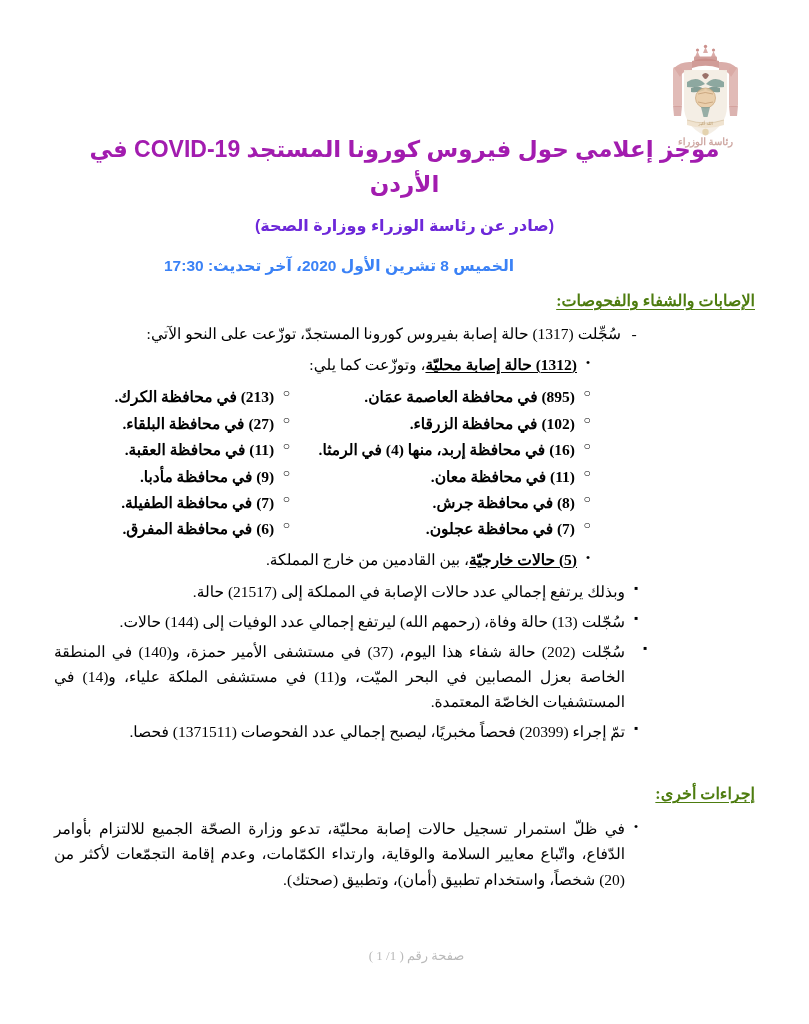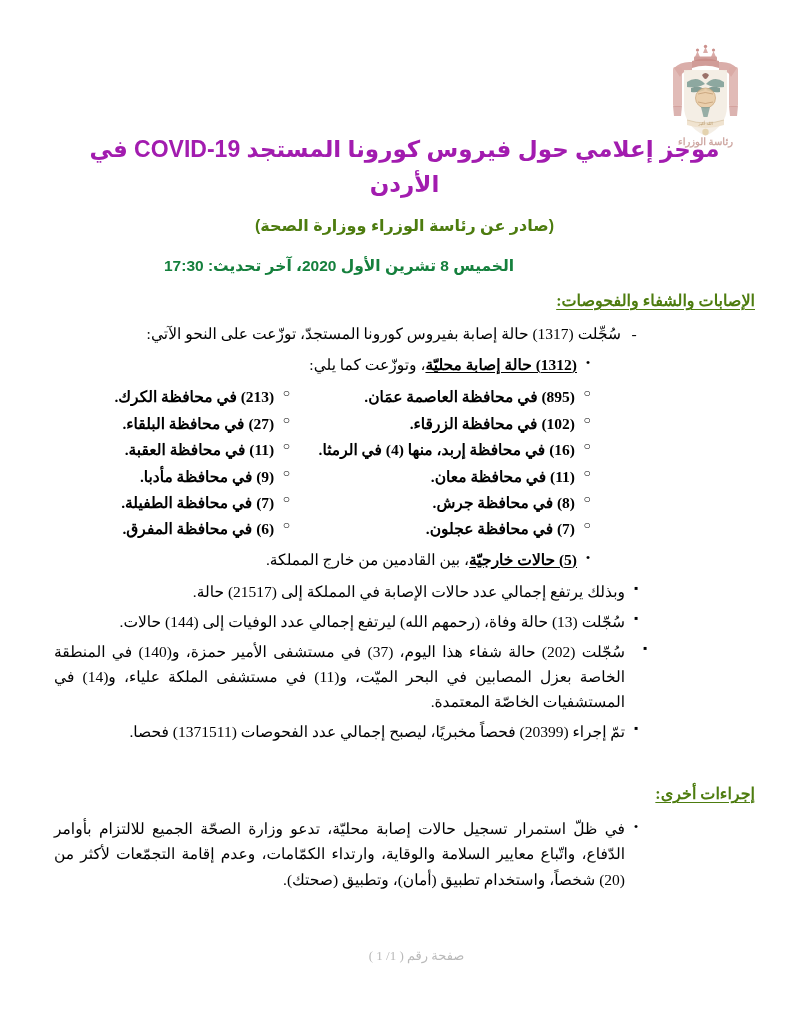--- a/index.html
+++ b/index.html
@@ -50,29 +50,29 @@
     font-weight: bold;
     font-size: 23px;
     color: #a21caf;
     line-height: 1.5;
     letter-spacing: 0;
   }
   .doc-subtitle {
     font-family: "Liberation Sans", "DejaVu Sans", sans-serif;
     font-weight: bold;
     font-size: 16px;
-    color: #4d7c0f;
+    color: #6d28d9;
     margin-top: 13px;
     line-height: 1.5;
   }
   .doc-date {
     font-family: "Liberation Sans", "DejaVu Sans", sans-serif;
     font-weight: bold;
     font-size: 15.5px;
-    color: #15803d;
+    color: #3b82f6;
     text-align: left;
     margin-top: 16px;
     padding-left: 110px;
     line-height: 1.5;
   }
 
   
   .section-heading {
     font-family: "Liberation Serif", "DejaVu Serif", serif;
     font-weight: bold;

